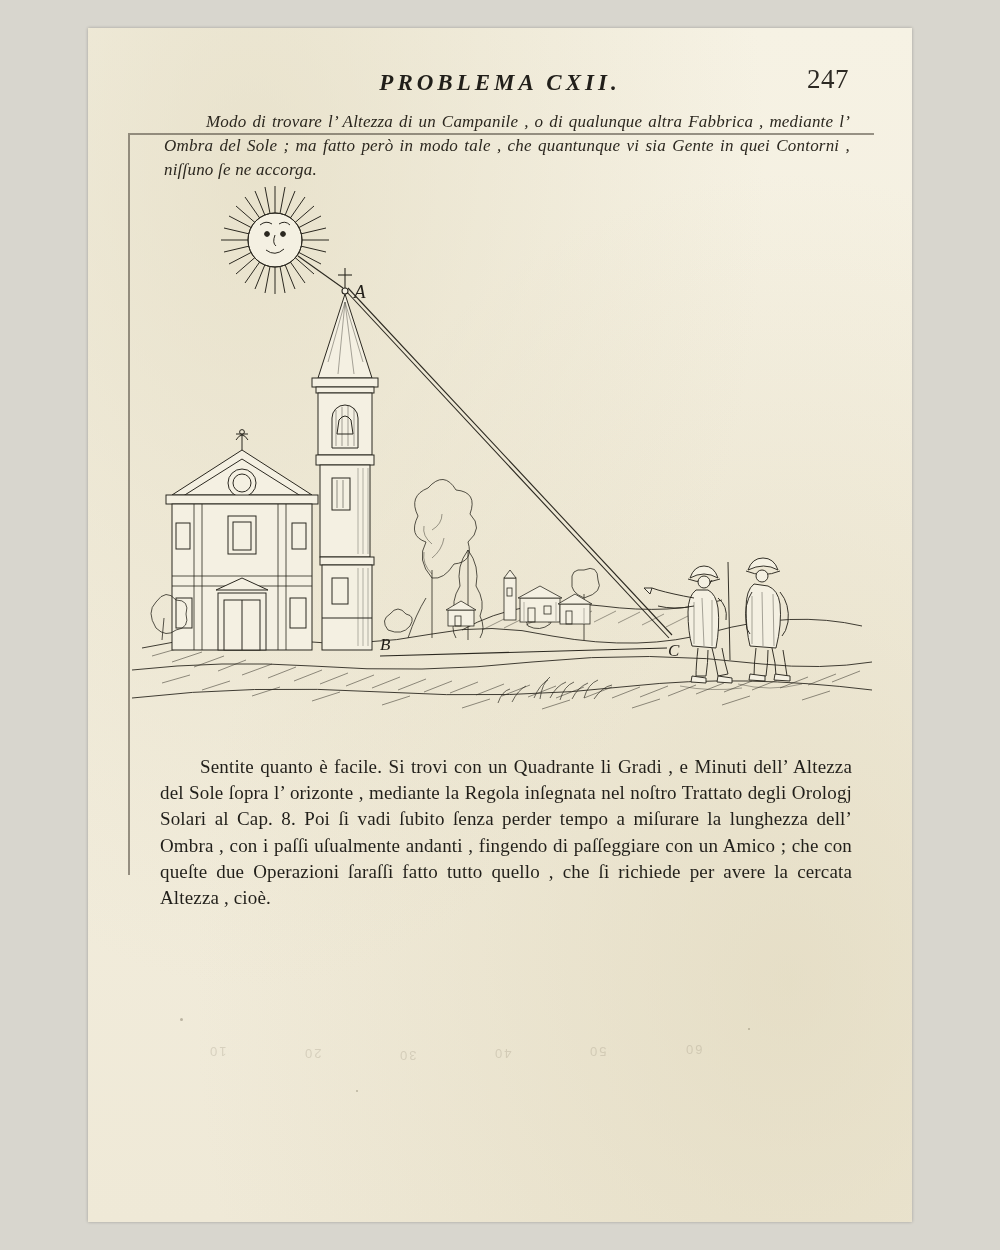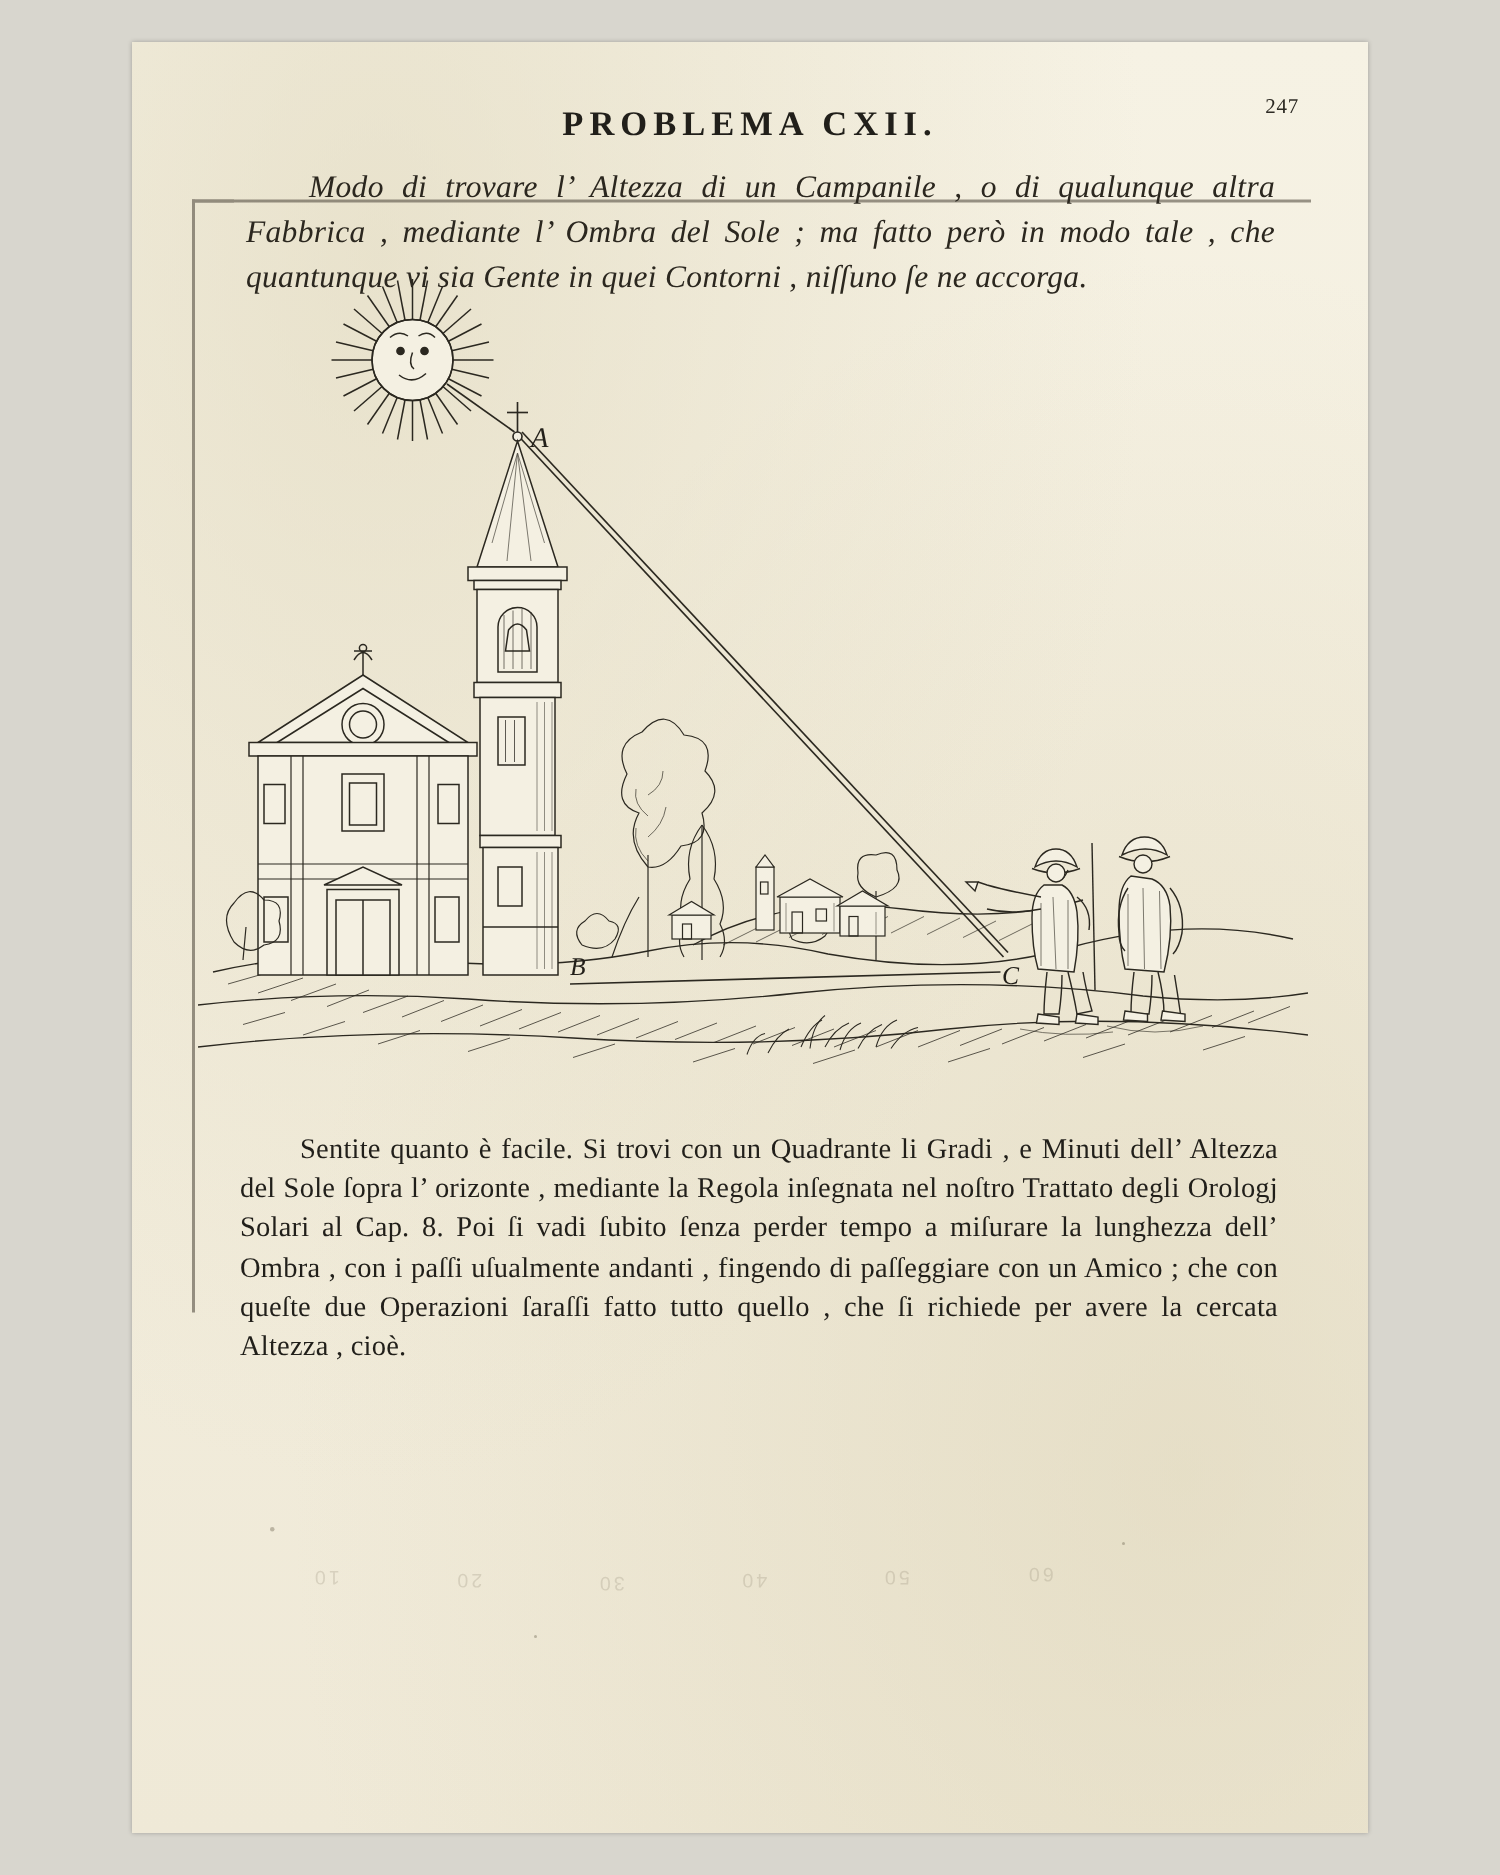--- a/index.html
+++ b/index.html
@@ -29,33 +29,34 @@
     left:40px; top:105px; width:744px; height:740px;
     border-left:2px solid #4a4338;
     border-top:2px solid #4a4338;
     border-right:0;border-bottom:0;
     opacity:.55;
   }
   .plate-border:after{
     content:"";position:absolute;left:-2px;top:-2px;width:28px;height:2px;background:#4a4338;
   }
   .folio{
-    position:absolute; right:46px; top:36px;
-    font-size:14px; letter-spacing:.5px; color:#2d2a24;
+    position:absolute; right:63px; top:36px;
+    font-size:27px; letter-spacing:.5px; color:#2d2a24;
     font-family:"Liberation Serif", serif;
   }
   .heading{
     position:absolute; left:0; right:0; top:42px;
     text-align:center;
     font-size:23px; letter-spacing:4px; color:#211f1a;
     font-weight:bold;
+    font-style:italic;
   }
   .abstract{
     position:absolute; left:76px; right:62px; top:82px;
-    font-style:italic; font-size:21px; line-height:1.42;
+    font-style:italic; font-size:17px; line-height:1.42;
     color:#2b271f; text-align:justify;
     text-indent:42px;
     letter-spacing:.2px;
   }
   .figure{
     position:absolute; left:44px; top:150px; width:740px; height:570px;
   }
   .figure svg{display:block;width:100%;height:100%;}
   .body-text{
     position:absolute; left:72px; right:60px; top:726px;

